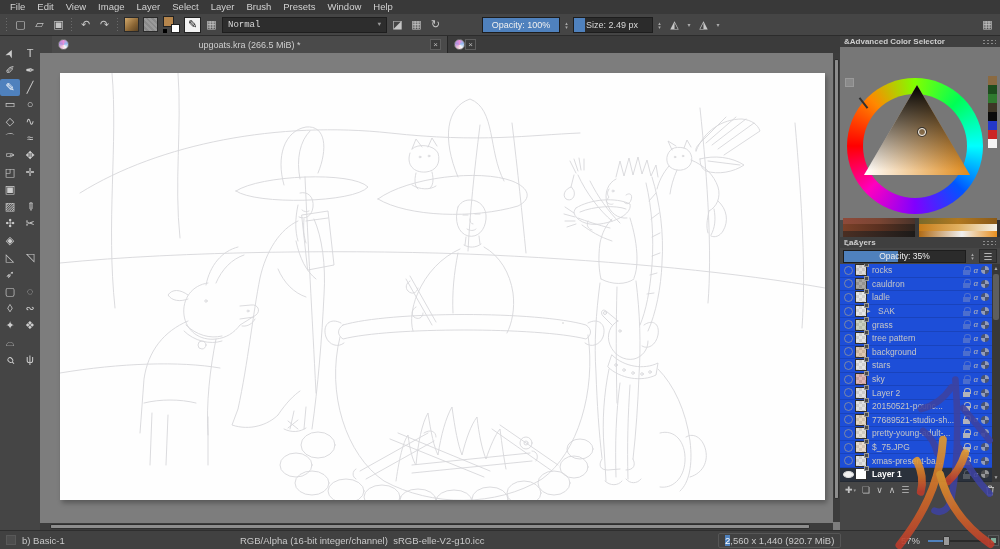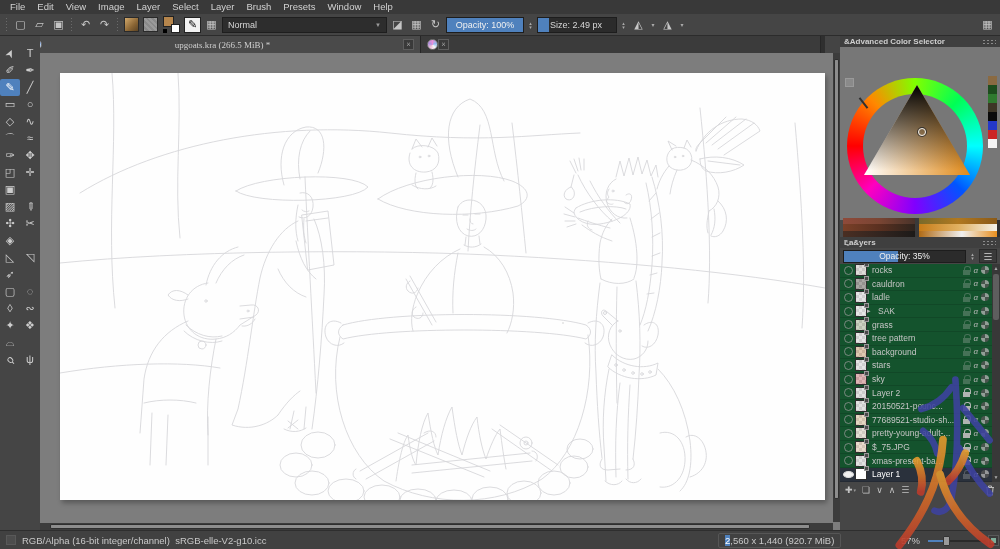--- a/index.html
+++ b/index.html
@@ -25,33 +25,33 @@
   #swatch-gradient { background:linear-gradient(135deg,#d2a96b,#8a6534 60%,#5c4424); }
   #swatch-pattern { background:repeating-linear-gradient(45deg,#9a9a9a 0 2px,#8a8a8a 2px 4px); }
   #fgbg { width:17px; height:17px; position:relative; margin:0 2px; }
   #fgbg .fg { position:absolute; left:0; top:0; width:11px; height:11px; background:#b5854c; border:1px solid #222; }
   #fgbg .bgc { position:absolute; right:0; bottom:0; width:9px; height:9px; background:#fff; border:1px solid #222; }
   #fgbg .mini { position:absolute; left:0; bottom:0; width:4px; height:4px; background:#000; }
   #brush-preset-btn { width:17px; height:16px; background:#f2f2f2; border:1px solid #222;
     color:#111; font-size:11px; display:flex; align-items:center; justify-content:center; }
   .combo { height:16px; background:#2d2d2d; border:1px solid #1e1e1e; color:#d8d8d8;
     font-size:9px; display:flex; align-items:center; padding:0 5px; }
-  #blend-combo { width:165px; }
+  #blend-combo { width:165px;font-family:Liberation Mono, monospace; }
   .combo .arrow { margin-left:auto; font-size:6px; color:#999; padding-left:6px; }
   .slider { height:16px; background:#2b2b2b; border:1px solid #1d1d1d; position:relative;
     font-size:9px; color:#f0f0f0; display:flex; align-items:center; justify-content:center; overflow:hidden; }
   .slider .fill { position:absolute; left:0; top:0; bottom:0; background:#4f81bd; }
   .slider span { position:relative; z-index:1; }
-  #opacity-slider { width:78px; }
+  #opacity-slider { width:78px;margin-left:36px; }
   #size-slider { width:80px; color:#d8d8d8; justify-content:flex-start; padding-left:12px; }
   .spin { display:flex; flex-direction:column; justify-content:center; width:9px; height:16px; }
   .spin span { font-size:5px; color:#aaa; line-height:4px; text-align:center; }
 
   
-  #tabbar { left:25px; top:36px; width:800px; height:17px; background:#2f2f2f; display:flex;font-family:Liberation Serif, serif; }
+  #tabbar { left:52px; top:36px; width:800px; height:17px; background:#2f2f2f; display:flex; }
   .doctab { height:17px; display:flex; align-items:center; padding:0 6px; border-right:1px solid #262626; }
   .doctab .title { font-size:9px; color:#cfcfcf; flex:1; text-align:center; }
   #tab-upgoats { width:396px; background:#4a4a4a; }
   #tab-witchies { width:400px; background:#3b3b3b; }
   .kicon { width:11px; height:11px; border-radius:50%;
     background:conic-gradient(#e890d8,#90b8f0,#f8f8f8,#f0c0d8,#b090e0,#e890d8); border:1px solid #777; }
   .closebox { width:11px; height:11px; border:1px solid #5e5e5e; background:#3a3a3a; color:#bbb;
     font-size:8px; line-height:9px; text-align:center; }
 
   
@@ -105,38 +105,38 @@
   #blend-row { display:flex; align-items:center; gap:2px; padding:2px 3px 0; height:14px; }
   #layer-blend-combo { flex:1; height:12px; font-size:8.5px; }
   .mini-btn { width:12px; height:12px; display:flex; align-items:center; justify-content:center;
     background:#3a3a3a; border:1px solid #2a2a2a; color:#b5b5b5; font-size:7px; }
   #opacity-row { display:flex; align-items:center; gap:2px; padding:1px 3px; height:16px; }
   #layer-opacity { flex:1; height:13px; font-size:8.5px;justify-content:center; }
   #layer-opacity .fill { width:45%; }
   #view-mode-btn { width:18px; height:14px; font-size:10px; }
 
   
-  #layerlist { position:relative; height:218px; background:#14532d; overflow:hidden; }
+  #layerlist { position:relative; height:218px; background:#1d4ed8; overflow:hidden; }
   .lrow { height:13.6px; display:flex; align-items:center; padding:0 2px;
     border-bottom:1px solid rgba(0,0,0,.13); position:relative; }
   .lrow.selected { background:#2a313c; }
   .vis { width:13px; display:flex; justify-content:center; }
   .vis::before { content:""; width:7px; height:7px; border:1px solid #9a9a9a; border-radius:50%; opacity:.75; }
   .lrow.selected .vis::before { width:9px; height:5px; background:#f0f0f0; border:1px solid #ddd;
     border-radius:50%; opacity:1; }
   .thumb { width:12px; height:12px; position:relative; border:1px solid #2e2e2e;
     background:repeating-conic-gradient(#c9c9c9 0% 25%,#efefef 0% 50%); background-size:6px 6px; }
   .thumb::after { content:""; position:absolute; inset:0; background:var(--tint,#ccc); opacity:.45; }
   .lrow.selected .thumb::after { opacity:1; }
   .badge { position:absolute; right:-3px; top:-3px; width:5px; height:5px; border:1px solid #9a9a9a;
     background:#4a4a4a; z-index:1; }
   .caret { display:none; font-size:7px; color:#bbb; width:6px; }
   .lrow.group .caret { display:inline; }
   .lname { flex:1; font-size:8.5px; color:#c6c6c6; padding-left:5px; white-space:nowrap; overflow:hidden; }
-  .lrow.selected .lname { color:#fff; font-weight:normal; }
+  .lrow.selected .lname { color:#fff; font-weight:bold; }
   .rowicons { display:flex; align-items:center; gap:3px; padding-right:9px; }
   .lock { width:7px; height:9px; position:relative; opacity:.3; }
   .lrow.locked .lock { opacity:.95; }
   .lock::before { content:""; position:absolute; left:1px; top:0; width:5px; height:5px;
     border:1px solid #b9b9b9; border-bottom:none; border-radius:3px 3px 0 0; }
   .lock::after { content:""; position:absolute; left:0; bottom:0; width:7px; height:5px; background:#b9b9b9; }
   .alpha { font-size:8px; color:#b9b9b9; font-style:italic; }
   .inherit { width:8px; height:8px; border-radius:50%; opacity:.8;
     background:conic-gradient(#b0b0b0 0 25%,#555 0 50%,#b0b0b0 0 75%,#555 0); }
   #layer-scroll { position:absolute; right:0; top:0; width:8px; height:218px; background:#383838; }
@@ -724,20 +724,21 @@
       <span class="lbtn" id="trash-btn">
         <svg width="10" height="11" viewBox="0 0 10 11">
           <path d="M1 2.5h8M3.5 2.5V1h3v1.5M2 3l.6 7h4.8L8 3" stroke="#bdbdbd" fill="none"></path>
         </svg>
       </span>
     </div>
   </div>
 
   <div id="statusbar" class="abs">
     <span id="sel-indicator"></span>
+    <span id="brush-name">b) Basic-1</span>
     <span id="profile-text">RGB/Alpha (16-bit integer/channel)  sRGB-elle-V2-g10.icc</span>
     <span id="size-field">
       <span class="sel">2</span>
       <span>,560 x 1,440 (920.7 MiB)</span>
     </span>
     <span id="zoom-pct">57%</span>
     <span id="zoom-slider">
       <span class="zfill"></span>
       <span class="zthumb"></span>
     </span>

